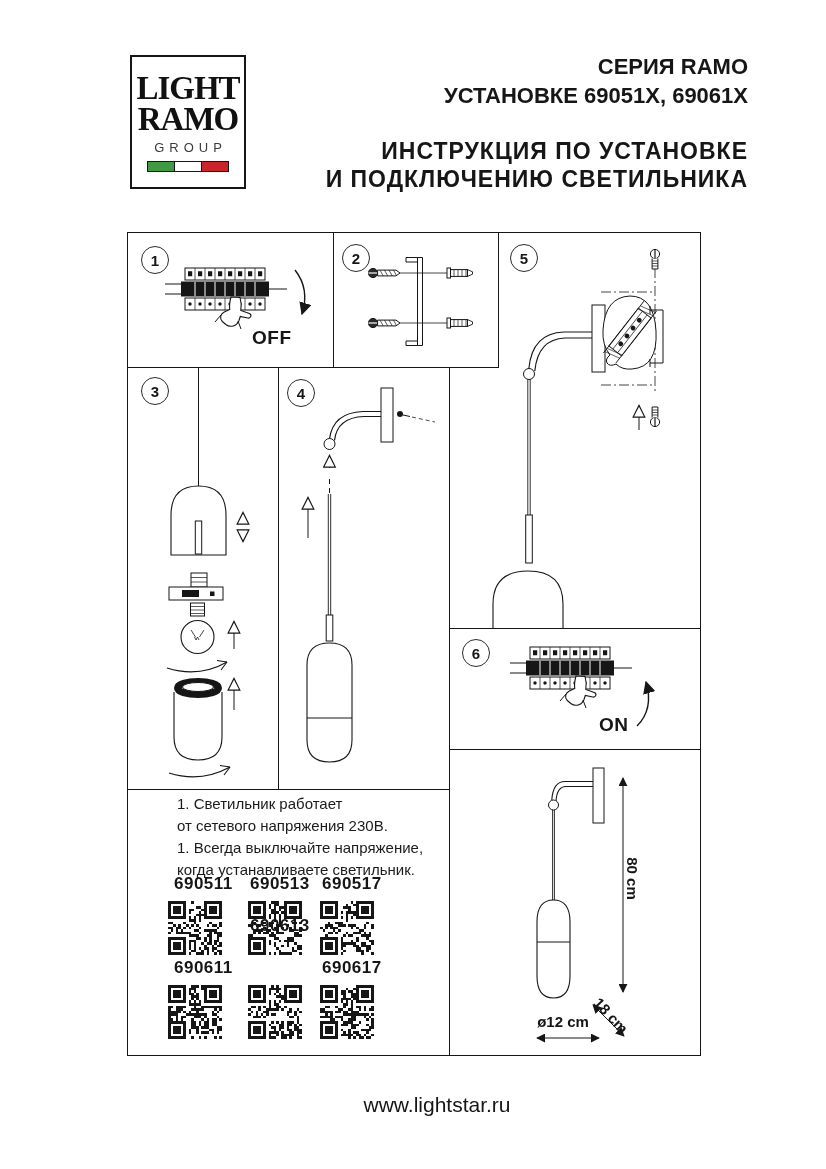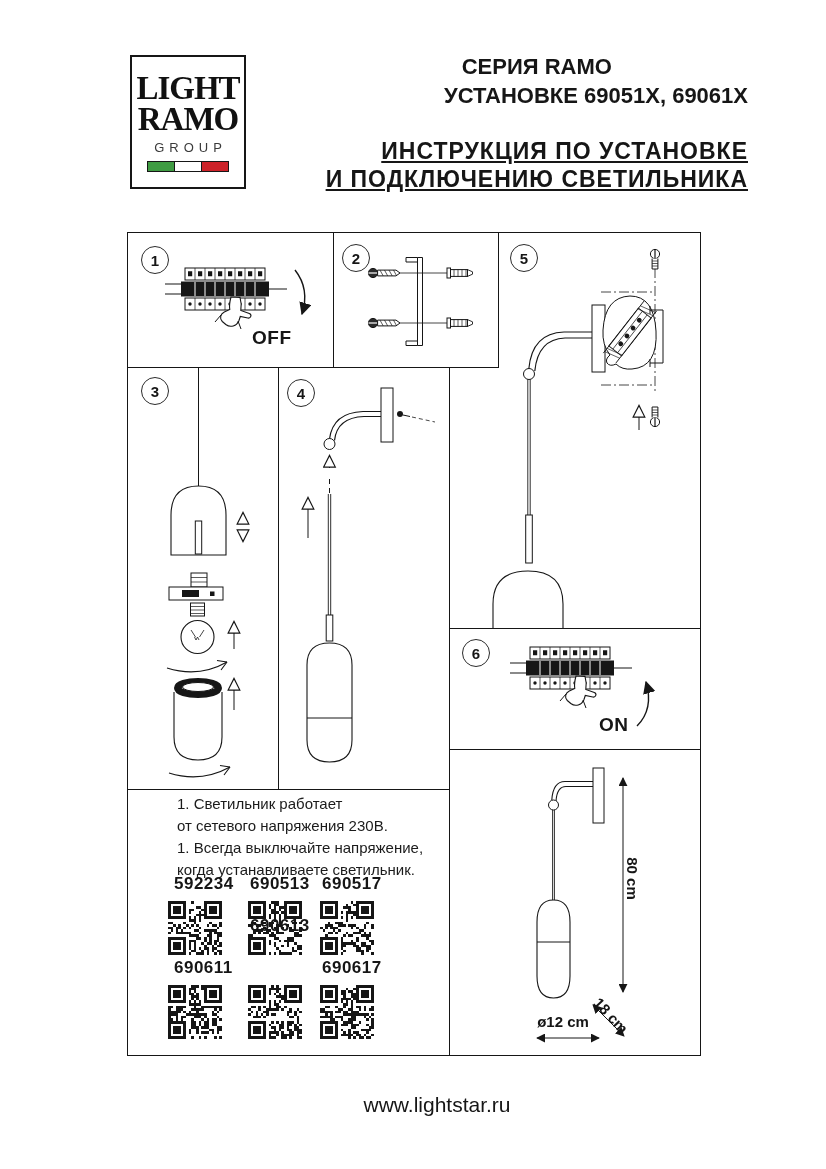--- a/index.html
+++ b/index.html
@@ -7,24 +7,24 @@
         font-family:"Liberation Sans",sans-serif;color:#161616;padding-left:48px;}
   
   #logo-box{position:absolute;left:130px;top:55px;width:112px;height:130px;
     border:2px solid #161616;display:flex;flex-direction:column;align-items:center;justify-content:center;background:#fff;}
   .logo-word{font-family:"Liberation Serif",serif;font-weight:700;font-size:33px;line-height:31px;letter-spacing:-1px;color:#111;}
   .logo-group{font-size:13px;letter-spacing:5px;color:#3a3a3a;margin-top:5px;margin-left:5px;}
   #logo-flag{margin-top:6px;width:80px;height:9px;border:1px solid #161616;display:flex;}
   #logo-flag span{flex:1;height:100%;}
   .flag-mid{border-left:1px solid #161616;border-right:1px solid #161616;background:#fff;}
   #header-text{position:absolute;right:126px;top:54px;text-align:right;}
-  .hdr-series{font-size:22px;font-weight:700;line-height:26px;text-align:center;}
+  .hdr-series{font-size:22px;font-weight:700;line-height:26px;}
   .hdr-articles{font-size:22px;font-weight:700;line-height:26px;margin-top:3px;}
   .hdr-title{font-size:23px;font-weight:700;line-height:28px;letter-spacing:1px;margin-top:0;}
-  #header-title-block{margin-top:28px;text-decoration:underline;}
+  #header-title-block{margin-top:28px;}
   
   #diagram{position:absolute;left:127px;top:232px;}
   .step-circle{position:absolute;width:26px;height:26px;border:1.4px solid #2c2c2c;border-radius:50%;
     display:flex;align-items:center;justify-content:center;font-size:15px;font-weight:700;background:#fff;}
   .switch-label{position:absolute;font-size:19px;font-weight:700;letter-spacing:0.5px;}
   .dim-label{position:absolute;font-size:15px;font-weight:700;text-align:center;}
   
   #notes{position:absolute;left:177px;top:793px;width:270px;font-size:15px;line-height:22px;color:#1b1b1b;}
   .qr-cell{position:absolute;width:54px;height:54px;}
   .art-label{position:absolute;font-size:17px;font-weight:700;letter-spacing:0.5px;}
@@ -236,21 +236,21 @@
   <div class="dim-label" style="left:581px;top:1007px;width:60px;transform:rotate(47deg);">18 cm</div>
   <div class="dim-label" style="left:530px;top:1013px;width:66px;">ø12 cm</div>
 
   <div id="notes">
     <div>1. Светильник работает</div>
     <div>от сетевого напряжения 230В.</div>
     <div>1. Всегда выключайте напряжение,</div>
     <div>когда устанавливаете светильник.</div>
   </div>
 
-  <div class="art-label" style="left:174px;top:874px;">592234</div>
+  <div class="art-label" style="left:174px;top:874px;">690511</div>
   <div class="art-label" style="left:250px;top:874px;">690513</div>
   <div class="art-label" style="left:322px;top:874px;">690517</div>
   <div class="qr-cell" style="left:168px;top:901px;"><svg viewBox="0 0 21 21" width="54" height="54" shape-rendering="crispEdges">
         <g fill="#161616">
           <rect x="0" y="0" width="1" height="1"></rect>
           <rect x="1" y="0" width="1" height="1"></rect>
           <rect x="2" y="0" width="1" height="1"></rect>
           <rect x="3" y="0" width="1" height="1"></rect>
           <rect x="4" y="0" width="1" height="1"></rect>
           <rect x="5" y="0" width="1" height="1"></rect>

